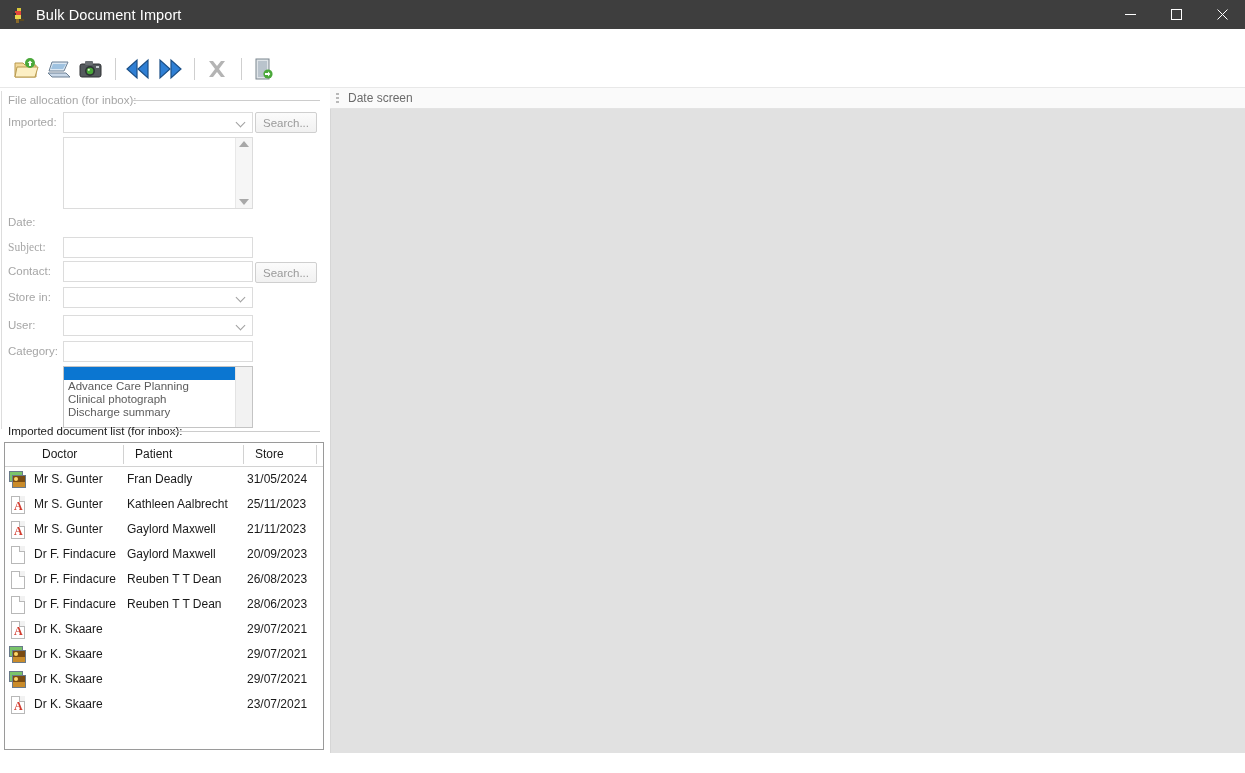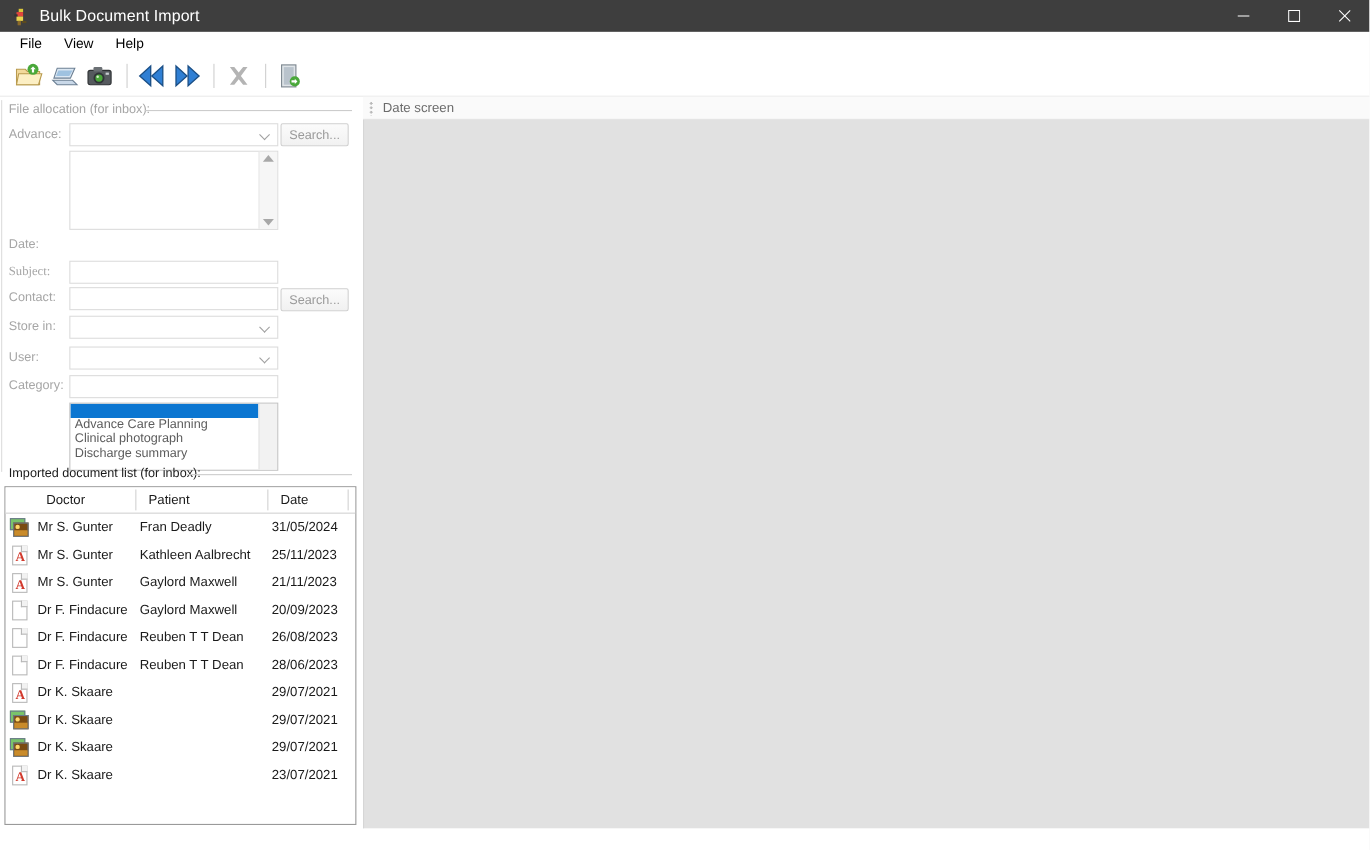--- a/index.html
+++ b/index.html
@@ -436,25 +436,20 @@
       </div>
       <div class="win-btn">
         <svg width="11" height="11" viewBox="0 0 11 11">
             <line x1="0.5" y1="0.5" x2="10.5" y2="10.5" stroke="#ffffff" stroke-width="1"></line>
             <line x1="10.5" y1="0.5" x2="0.5" y2="10.5" stroke="#ffffff" stroke-width="1"></line>
           </svg>
       </div>
     </div>
   </div>
 
-  <div class="menubar">
-    <div class="menu-item">File</div>
-    <div class="menu-item">View</div>
-    <div class="menu-item">Help</div>
-  </div>
 
   <div class="toolbar">
 
     <div class="tb-btn">
       <svg width="26" height="24" viewBox="0 0 26 24">
         <path d="M1 6 L1 20 L22 20 L22 8 L11 8 L9 6 Z" fill="#f2d99b" stroke="#b99a4e" stroke-width="1"></path>
         <path d="M3 10 L24 10 L21 20 L1 20 Z" fill="#fcefc4" stroke="#b99a4e" stroke-width="1"></path>
         <circle cx="16" cy="6" r="5" fill="#4aa83a"></circle>
         <path d="M13.5 6 L16 3.5 L18.5 6 L17 6 L17 9 L15 9 L15 6 Z" fill="#ffffff"></path>
       </svg>
@@ -514,21 +509,21 @@
       </svg>
     </div>
   </div>
 
   <div class="left-pane">
 
     <div class="group-label dim" style="left:8px; top:6px;">File allocation (for inbox):</div>
     <div class="group-rule" style="left:132px; top:12px; width:188px;"></div>
     <div style="position:absolute; left:1px; top:3px; width:1px; height:338px; background:#dddddd;"></div>
 
-    <div class="field-label" style="left:8px; top:28px;">Advance:</div>
+    <div class="field-label" style="left:8px; top:28px;">Imported:</div>
     <div class="ctrl combo" style="left:63px; top:24px; width:190px; height:21px;">
       <span class="chev"></span>
     </div>
     <div class="btn" style="left:255px; top:24px; width:62px; height:21px;">Search...</div>
 
     <div class="listbox" style="left:63px; top:49px; width:190px; height:72px;">
       <div class="lb-scroll">
         <span class="tri-up"></span>
         <span class="tri-down"></span>
       </div>
@@ -567,21 +562,21 @@
     </div>
 
     <div class="group-label dark" style="left:8px; top:337px;">Imported document list (for inbox):</div>
     <div class="group-rule" style="left:170px; top:343px; width:150px;"></div>
   </div>
 
   <div class="grid">
     <div class="grid-head">
       <div class="gh-cell c-doc" style="left:29px;">Doctor</div>
       <div class="gh-cell c-pat" style="left:122px;">Patient</div>
-      <div class="gh-cell c-date" style="left:242px;">Date</div>
+      <div class="gh-cell c-date" style="left:242px;">Store</div>
       <div class="gh-sep" style="left:118px;"></div>
       <div class="gh-sep" style="left:238px;"></div>
       <div class="gh-sep" style="left:311px;"></div>
     </div>
 
     <div class="grow">
       <div class="gcell c-icon">
           <div class="ficon img">
             <span class="back"></span>
             <span class="front"></span>

